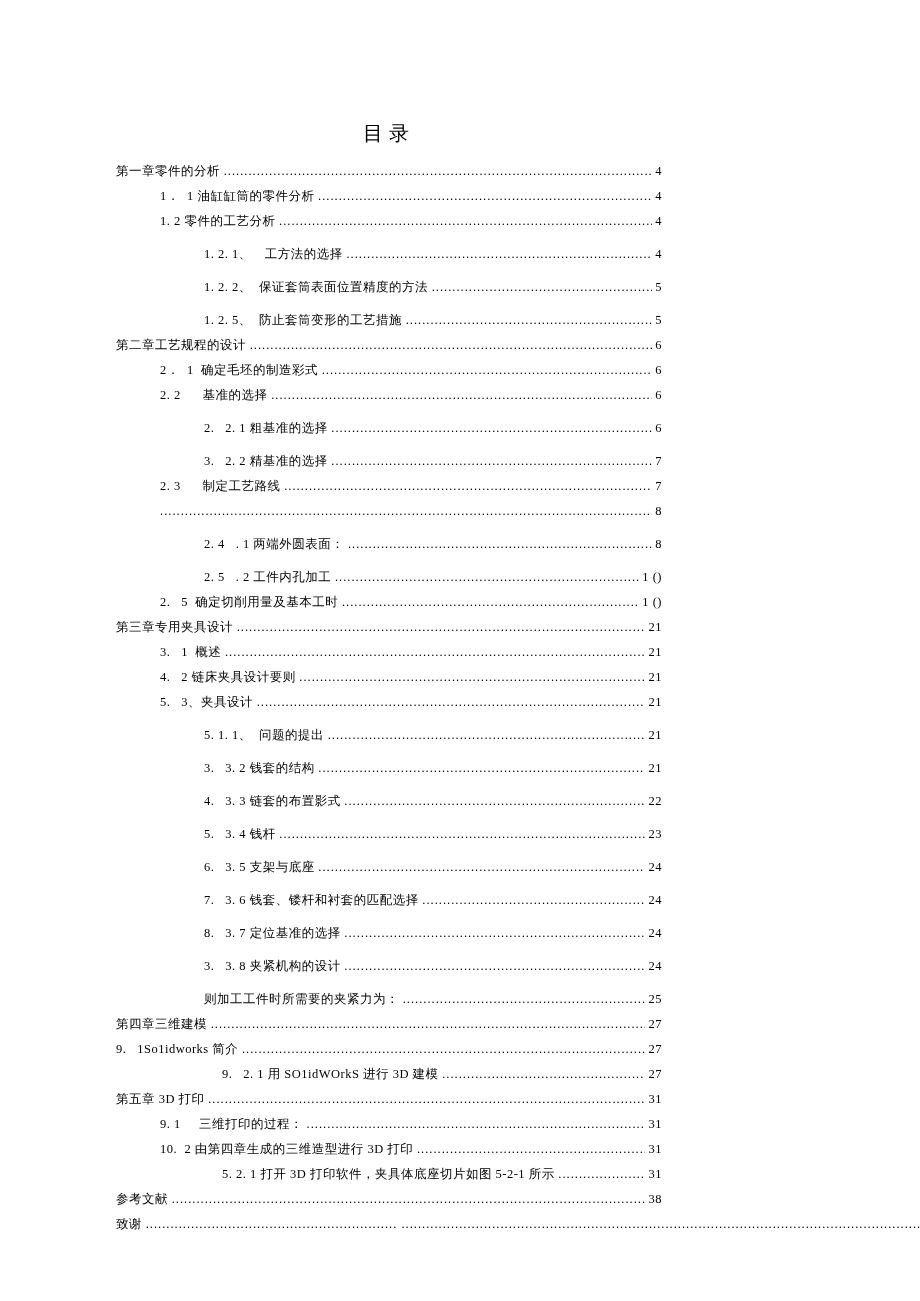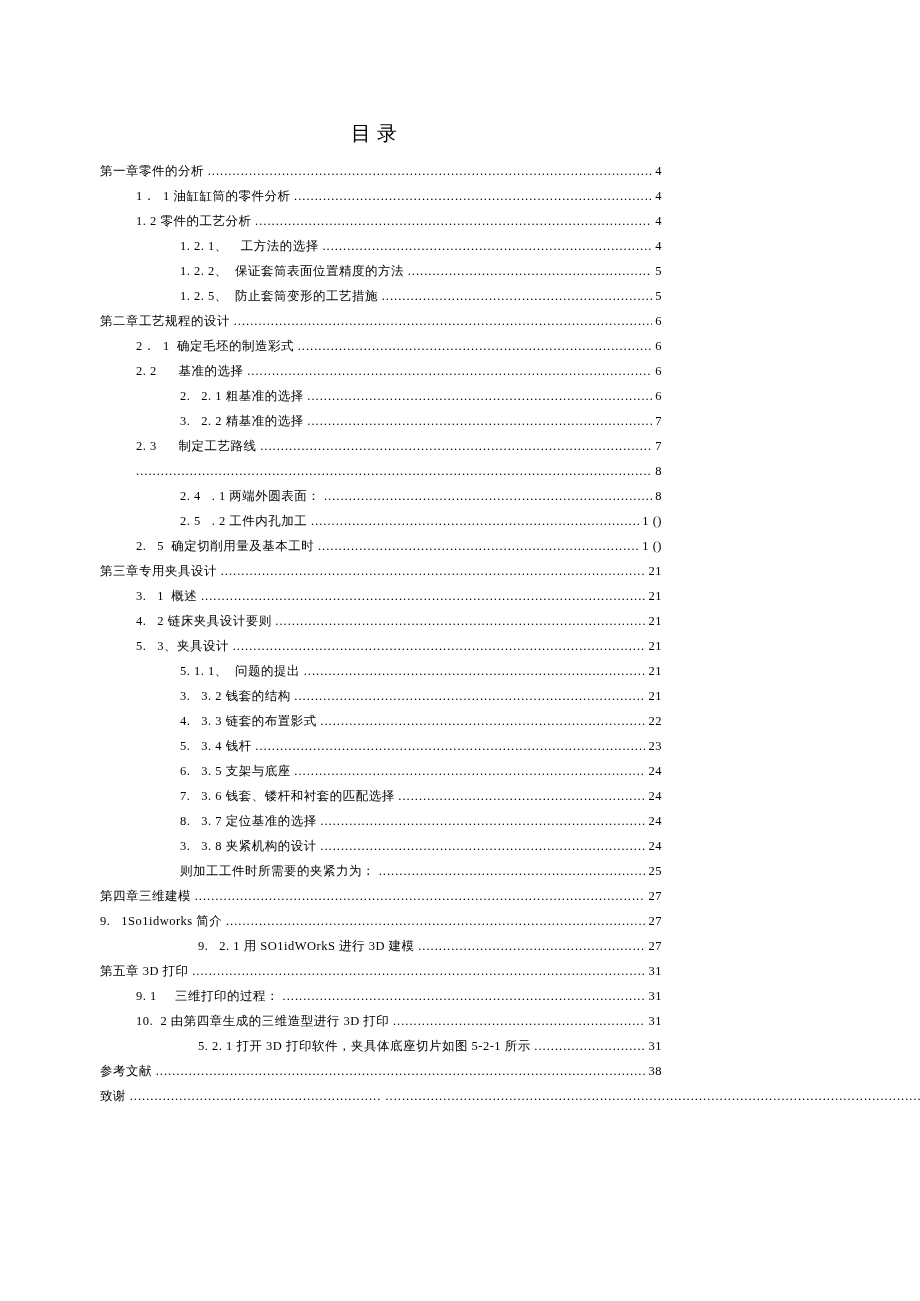--- a/index.html
+++ b/index.html
@@ -4,21 +4,21 @@
 <style>
   body {
     margin: 0;
     padding: 0;
     background: #fff;
     font-family: "SimSun", "宋体", serif;
     width: 920px;
     color: #000;
   }
   .page {
-    padding: 120px 110px 60px 92px;
+    padding: 120px 110px 60px 116px;
     box-sizing: border-box;
     width: 772px;
   }
   .title {
     text-align: center;
     font-size: 20px;
     letter-spacing: 6px;
     margin-bottom: 12px;
   }
   .toc-line {
@@ -39,23 +39,23 @@
     color: #000;
   }
   .dots::after {
     content: "................................................................................................................................................................................";
   }
   .pageno {
     white-space: pre;
     letter-spacing: 0.5px;
   }
   
-  .ind-0 { padding-left: 0px; margin-left: 8px; }
+  .ind-0 { padding-left: 0px; }
   .ind-1 { padding-left: 44px; }
-  .ind-2 { padding-left: 88px; }
+  .ind-2 { padding-left: 88px; margin-top: 8px; }
   .ind-3 { padding-left: 106px; }
 </style>
 </head>
 <body>
 
 <div class="page">
   <div class="title">目录</div>
   <div id="toc-container">
       <div class="toc-line ind-0">
         <span class="toc-label">第一章零件的分析 </span>

